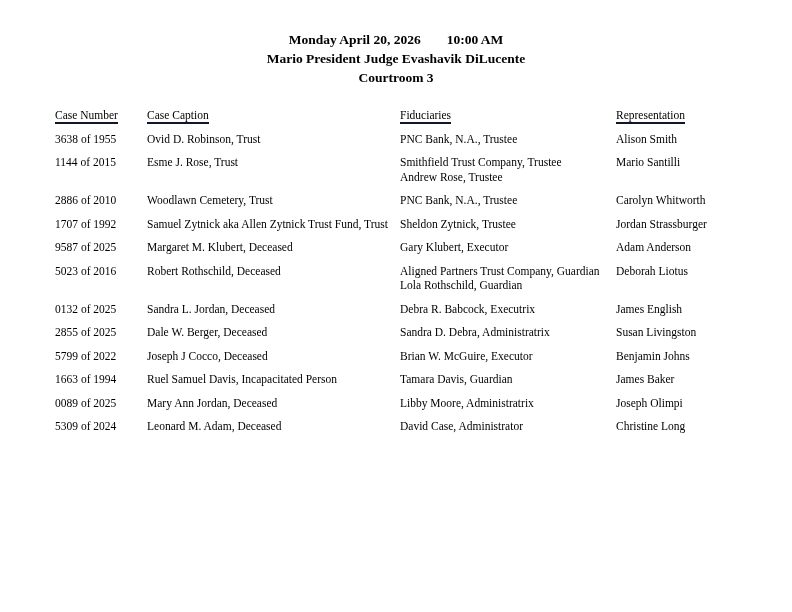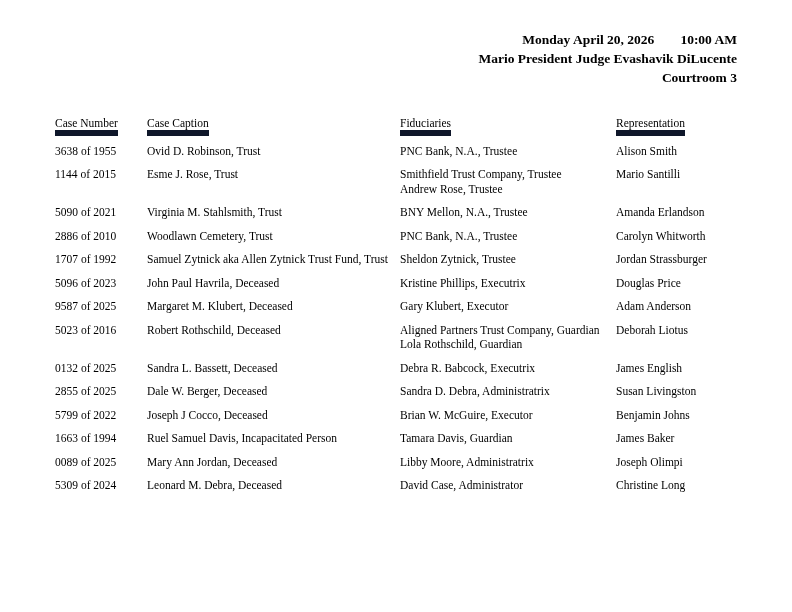--- a/index.html
+++ b/index.html
@@ -15,21 +15,21 @@
     overflow: hidden;
   }
   .page {
     position: relative;
     width: 792px;
     height: 612px;
     box-sizing: border-box;
     padding: 30px 55px 0 55px;
   }
   .header {
-    text-align: right;
+    text-align: center;
     font-weight: bold;
     font-size: 13.5px;
     line-height: 19px;
   }
   .header .line1 .date {
     letter-spacing: 0;
   }
   .header .line1 .gap {
     display: inline-block;
     width: 26px;
@@ -41,24 +41,23 @@
     table-layout: fixed;
   }
   table.docket th {
     text-align: left;
     font-weight: normal;
     font-size: 11.5px;
     padding: 0 0 3px 0;
     vertical-align: bottom;
   }
   table.docket th span.hdr {
-    border-bottom: 6px solid #0f172a;
+    border-bottom: 2px solid #0f172a;
     padding-bottom: 1px;
     display: inline-block;
-    margin-top: 8px;
   }
   table.docket td {
     vertical-align: top;
     font-size: 11.5px;
     line-height: 14.5px;
     padding: 4.5px 6px 4.5px 0;
   }
   col.c-num   { width: 92px; }
   col.c-cap   { width: 253px; }
   col.c-fid   { width: 216px; }
@@ -97,58 +96,46 @@
           <td>PNC Bank, N.A., Trustee</td>
           <td>Alison Smith</td>
         </tr>
         <tr>
           <td>1144 of 2015</td>
           <td>Esme J. Rose, Trust</td>
           <td>Smithfield Trust Company, Trustee<br>Andrew Rose, Trustee</td>
           <td>Mario Santilli</td>
         </tr>
         <tr>
-          <td>5090 of 2021</td>
-          <td>Virginia M. Stahlsmith, Trust</td>
-          <td>BNY Mellon, N.A., Trustee</td>
-          <td>Amanda Erlandson</td>
-        </tr>
-        <tr>
           <td>2886 of 2010</td>
           <td>Woodlawn Cemetery, Trust</td>
           <td>PNC Bank, N.A., Trustee</td>
           <td>Carolyn Whitworth</td>
         </tr>
         <tr>
           <td>1707 of 1992</td>
           <td>Samuel Zytnick aka Allen Zytnick Trust Fund, Trust</td>
           <td>Sheldon Zytnick, Trustee</td>
           <td>Jordan Strassburger</td>
-        </tr>
-        <tr>
-          <td>5096 of 2023</td>
-          <td>John Paul Havrila, Deceased</td>
-          <td>Kristine Phillips, Executrix</td>
-          <td>Douglas Price</td>
         </tr>
         <tr>
           <td>9587 of 2025</td>
           <td>Margaret M. Klubert, Deceased</td>
           <td>Gary Klubert, Executor</td>
           <td>Adam Anderson</td>
         </tr>
         <tr>
           <td>5023 of 2016</td>
           <td>Robert Rothschild, Deceased</td>
           <td>Aligned Partners Trust Company, Guardian<br>Lola Rothschild, Guardian</td>
           <td>Deborah Liotus</td>
         </tr>
         <tr>
           <td>0132 of 2025</td>
-          <td>Sandra L. Bassett, Deceased</td>
+          <td>Sandra L. Jordan, Deceased</td>
           <td>Debra R.  Babcock, Executrix</td>
           <td>James English</td>
         </tr>
         <tr>
           <td>2855 of 2025</td>
           <td>Dale W. Berger, Deceased</td>
           <td>Sandra D. Debra, Administratrix</td>
           <td>Susan Livingston</td>
         </tr>
         <tr>
@@ -164,20 +151,20 @@
           <td>James Baker</td>
         </tr>
         <tr>
           <td>0089 of 2025</td>
           <td>Mary Ann Jordan, Deceased</td>
           <td>Libby Moore, Administratrix</td>
           <td>Joseph Olimpi</td>
         </tr>
         <tr>
           <td>5309 of 2024</td>
-          <td>Leonard M. Debra, Deceased</td>
+          <td>Leonard M. Adam, Deceased</td>
           <td>David Case, Administrator</td>
           <td>Christine Long</td>
         </tr>
       </tbody>
   </table>
 
 </div>
 
 </body></html>

